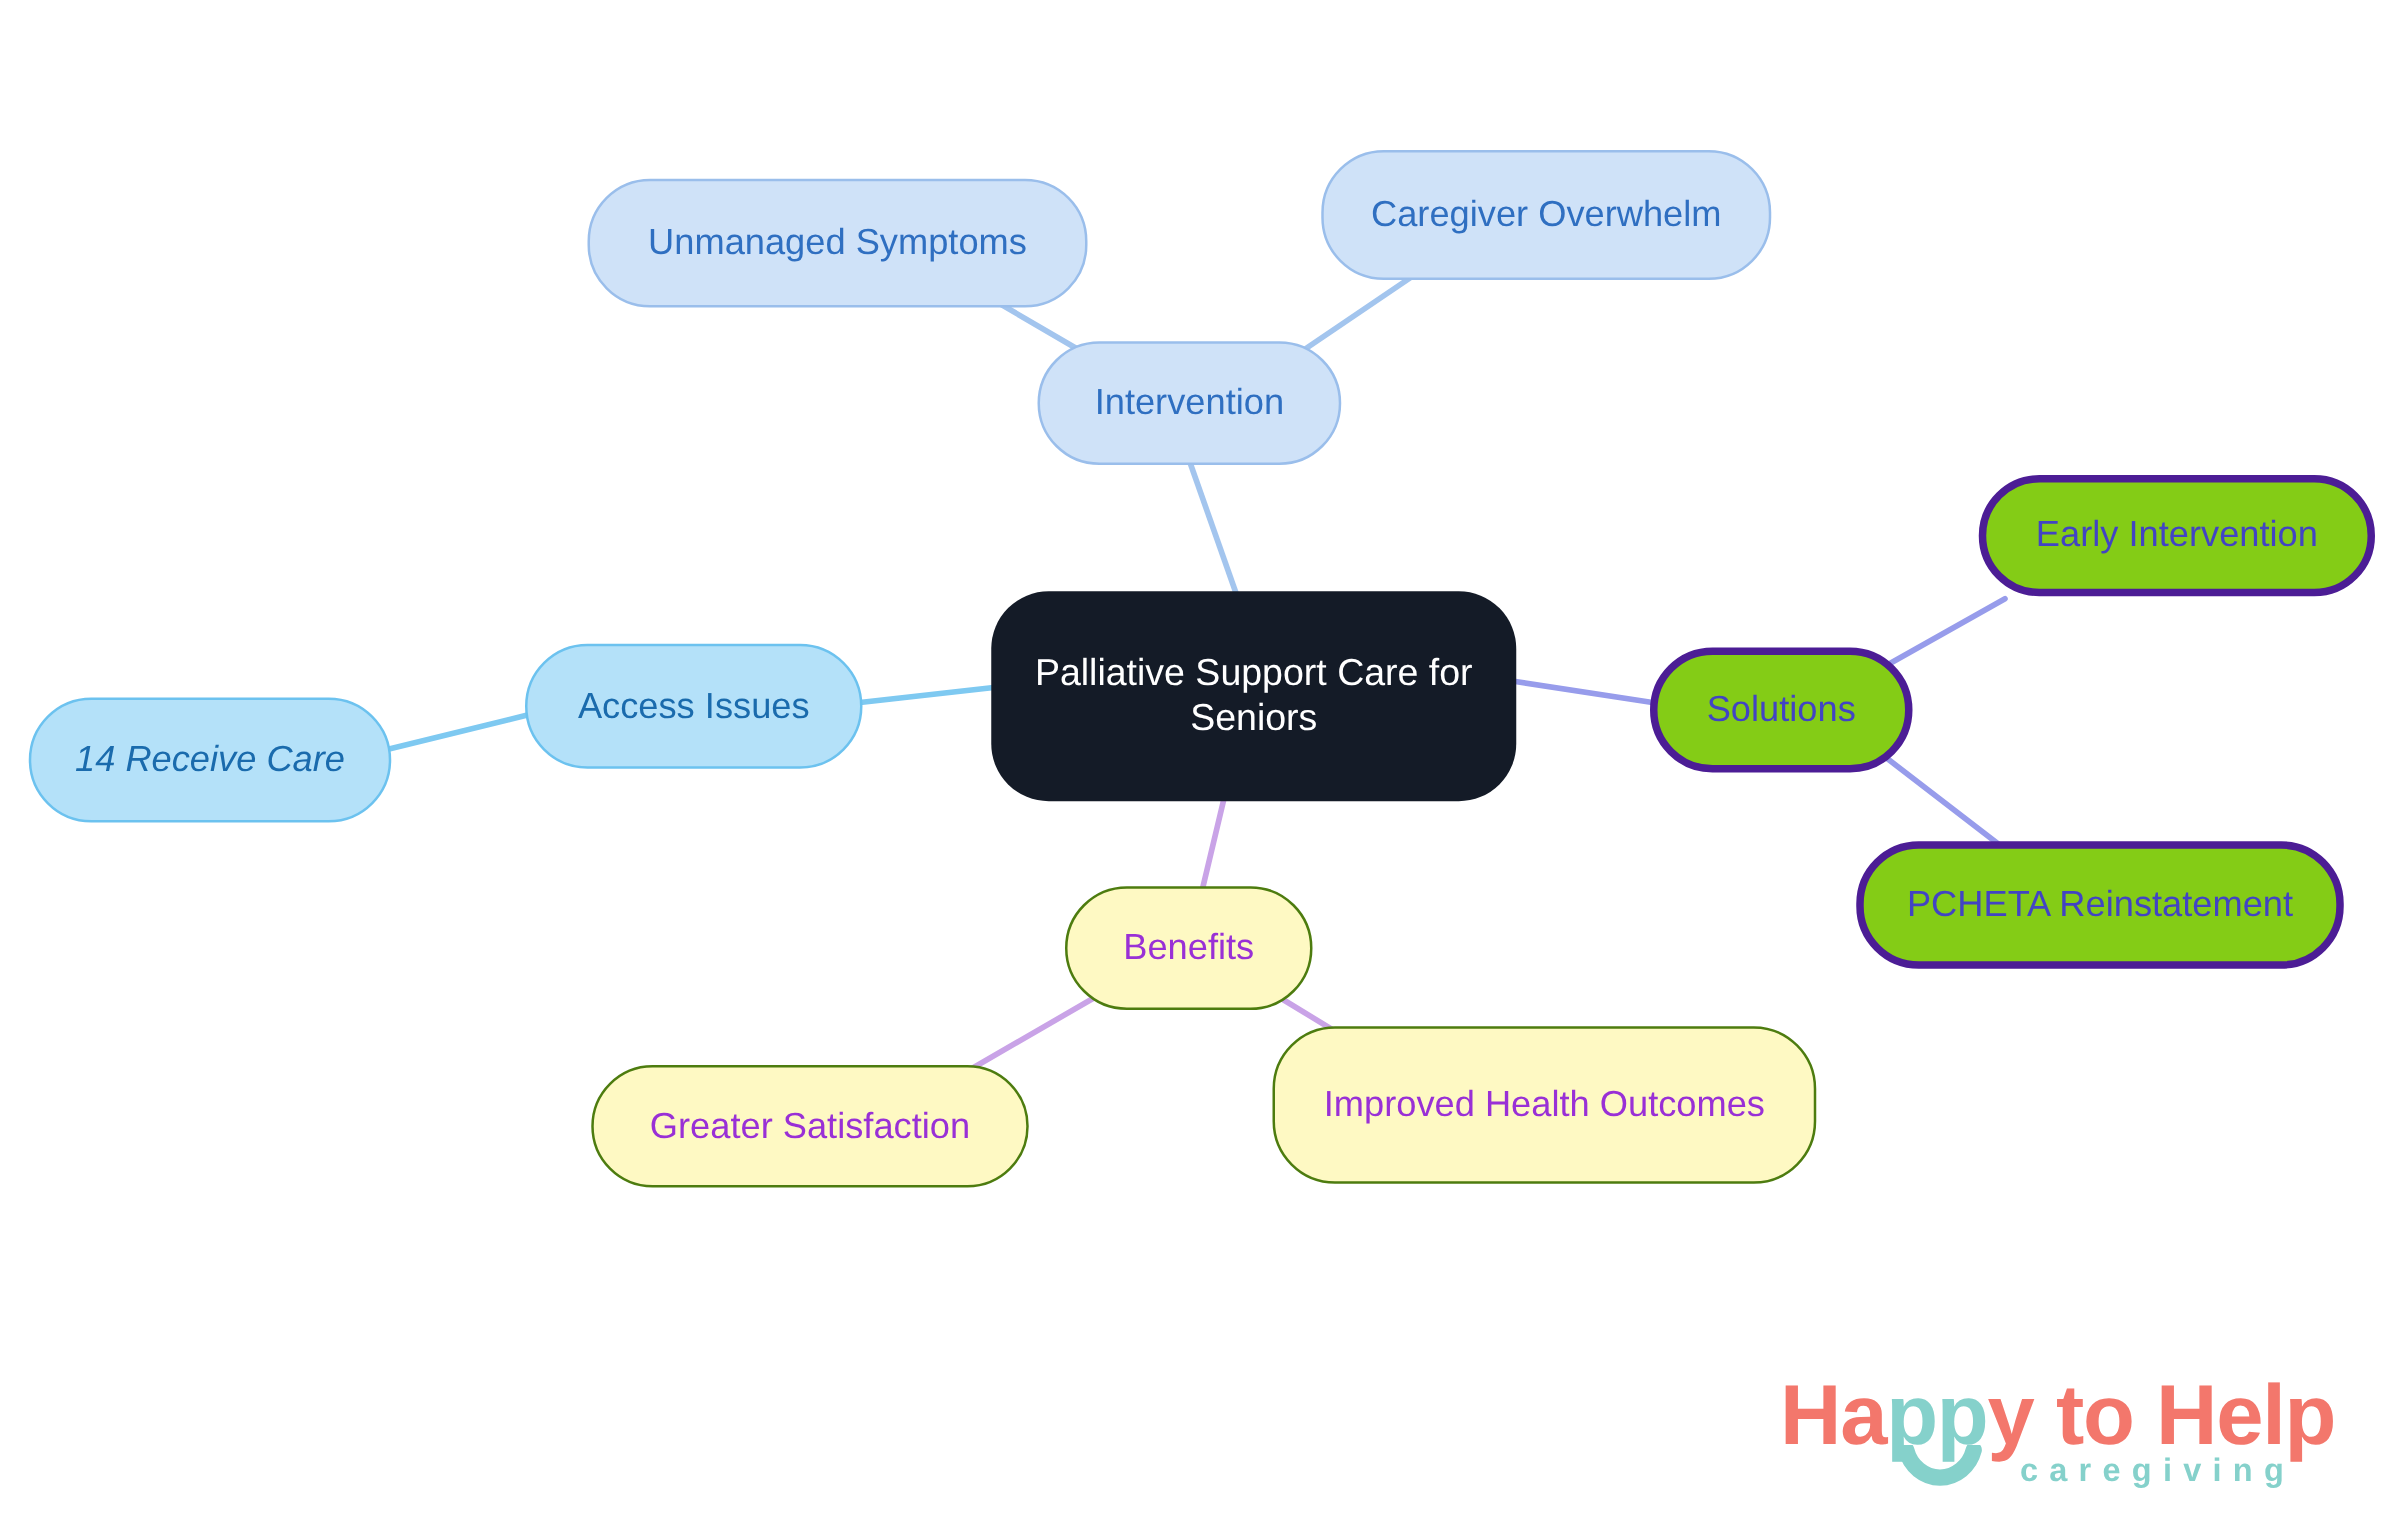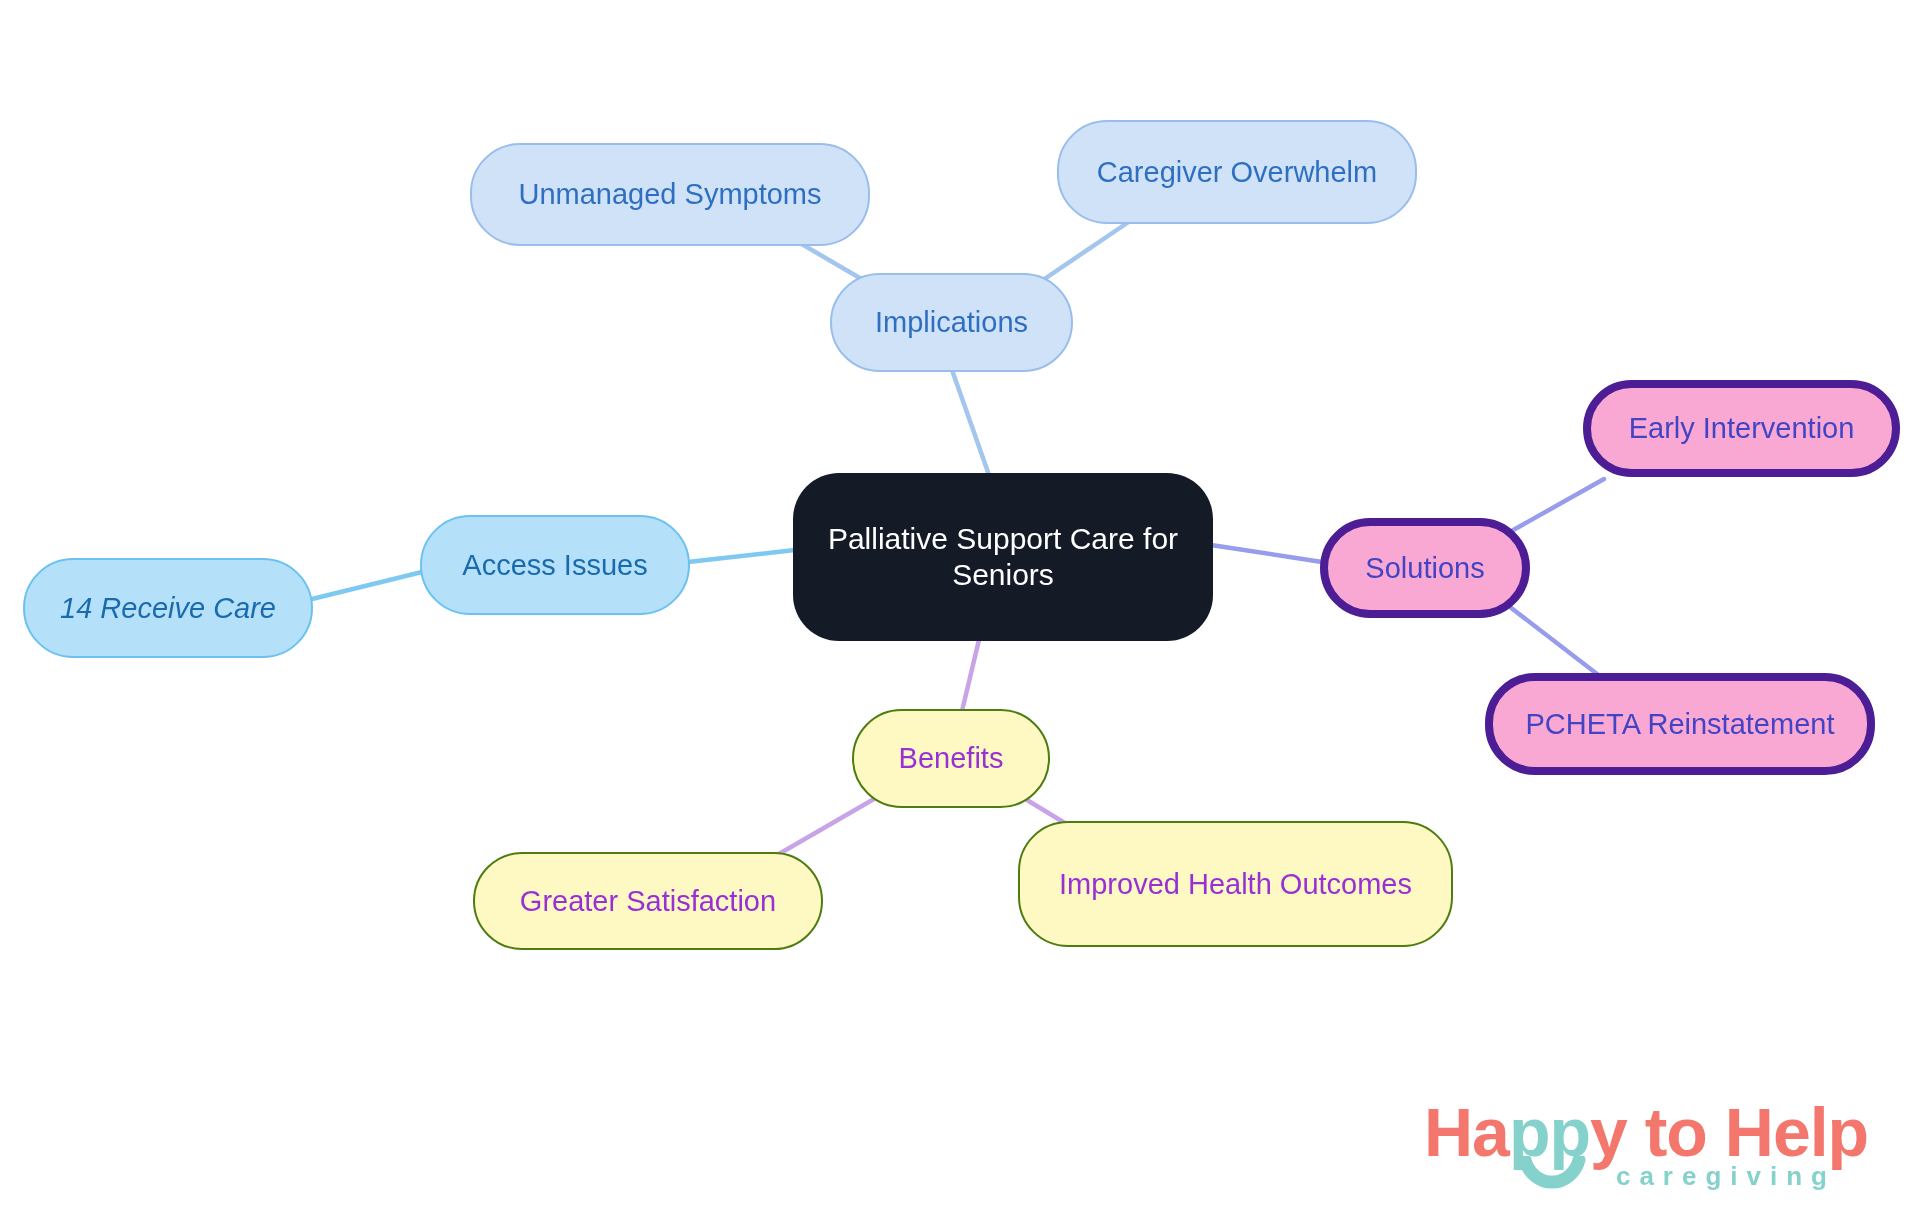--- a/index.html
+++ b/index.html
@@ -24,21 +24,21 @@
   .node.central{
     background:#141b27;
     color:#ffffff;
     font-size:30px;
     border-radius:46px;
     white-space:normal;
     padding:0 20px;
   }
   .node.blue  {background:#cfe2f8;border:2px solid #9abeeb;color:#2f6fc1;}
   .node.sky   {background:#b4e1f9;border:2px solid #6cc2ef;color:#1a6bad;}
-  .node.peri  {background:#f9a8d4;border:8px solid #4c1d95;color:#4244c4;}
+  .node.peri  {background:#84cc16;border:6px solid #4c1d95;color:#4244c4;}
   .node.purple{background:#fef9c3;border:2px solid #4d7c0f;color:#9930d6;}
 
   
   .n-central {left:793px; top:473px; width:420px; height:168px;}
   .n-implications{left:830px; top:273px; width:243px; height:99px;}
   .n-unmanaged{left:470px; top:120px; width:400px; height:103px;margin-top:23px;}
   .n-caregiver{left:1057px;top:120px; width:360px; height:104px;text-align:right;}
   .n-access  {left:420px; top:515px; width:270px; height:100px;}
   .n-receive {left:23px;  top:558px; width:290px; height:100px;font-style:italic;}
   .n-solutions{left:1320px;top:518px; width:210px; height:100px;}
@@ -89,21 +89,21 @@
     <line x1="1508" y1="533" x2="1604" y2="479" stroke="#979ceb" stroke-width="4.5" stroke-linecap="round"></line>
     <line x1="1510" y1="607" x2="1601" y2="677" stroke="#979ceb" stroke-width="4.5" stroke-linecap="round"></line>
 
     <line x1="988" y1="602" x2="962" y2="711" stroke="#c9a3e7" stroke-width="4.5" stroke-linecap="round"></line>
     <line x1="874" y1="799" x2="772" y2="858" stroke="#c9a3e7" stroke-width="4.5" stroke-linecap="round"></line>
     <line x1="1027" y1="800" x2="1124" y2="859" stroke="#c9a3e7" stroke-width="4.5" stroke-linecap="round"></line>
   </svg>
 
   <div class="node central n-central">Palliative Support Care for Seniors</div>
 
-  <div class="node blue n-implications">Implications</div>
+  <div class="node blue n-implications">Intervention</div>
   <div class="node blue n-unmanaged">Unmanaged Symptoms</div>
   <div class="node blue n-caregiver">Caregiver Overwhelm</div>
 
   <div class="node sky n-access">Access Issues</div>
   <div class="node sky n-receive">14 Receive Care</div>
 
   <div class="node peri n-solutions">Solutions</div>
   <div class="node peri n-early">Early Intervention</div>
   <div class="node peri n-pcheta">PCHETA Reinstatement</div>
 

